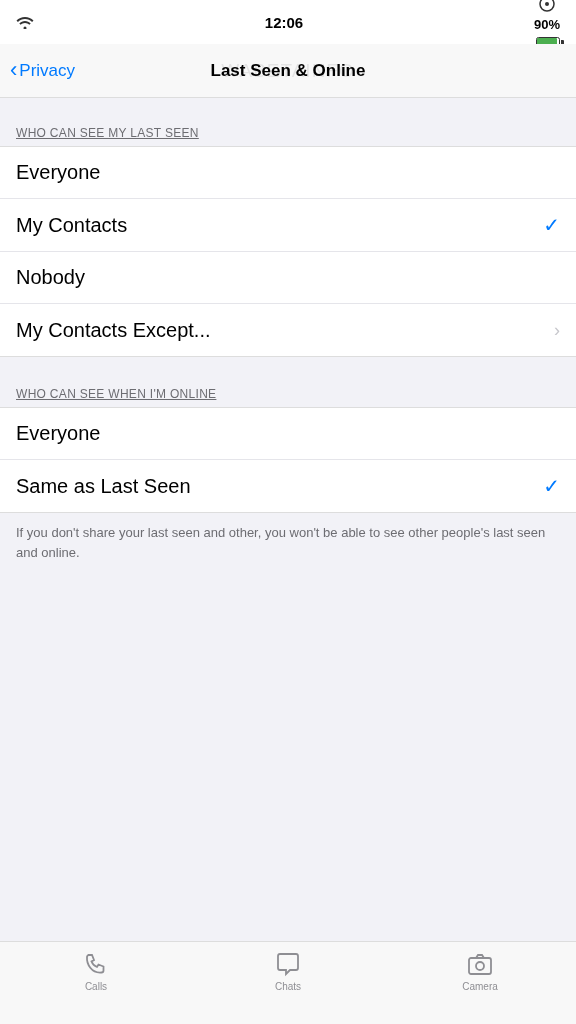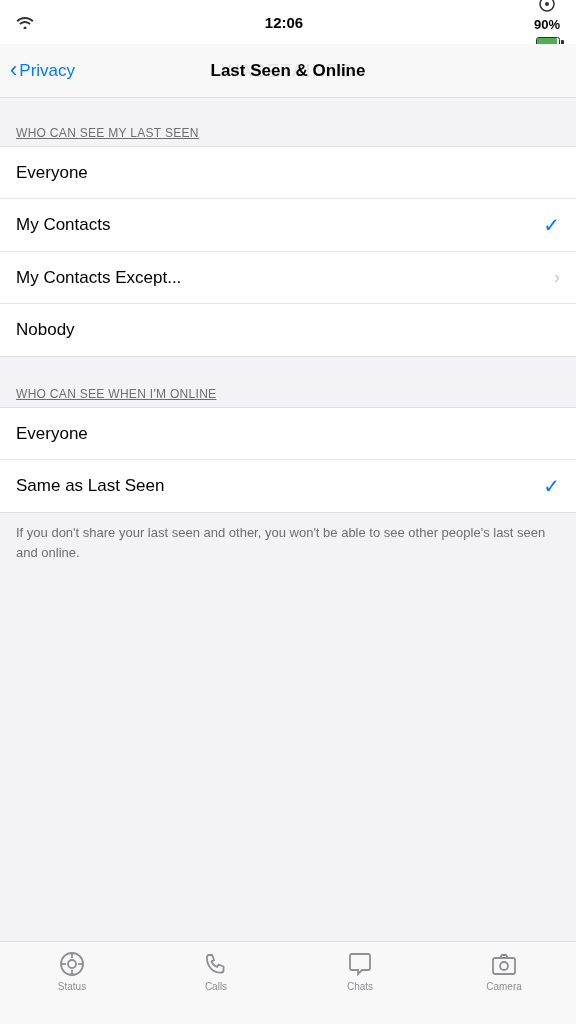--- a/index.html
+++ b/index.html
@@ -145,21 +145,21 @@
       padding: 14px 16px;
       min-height: 52px;
       border-bottom: 1px solid #e5e5ea;
       background: #fff;
       cursor: pointer;
     }
     .list-item:last-child {
       border-bottom: none;
     }
     .list-item-text {
-      font-size: 17px;
+      font-size: 20px;
       color: #000;
     }
     .list-item-check {
       color: #007aff;
       font-size: 20px;
     }
     .list-item-chevron {
       color: #c7c7cc;
       font-size: 18px;
     }
@@ -253,26 +253,26 @@
       <div class="list-item">
         <span class="list-item-text">Everyone</span>
       </div>
 
       <div class="list-item">
         <span class="list-item-text">My Contacts</span>
         <span class="list-item-check">✓</span>
       </div>
 
       <div class="list-item">
+        <span class="list-item-text">Nobody</span>
+      </div>
+
+      <div class="list-item">
         <span class="list-item-text">My Contacts Except...</span>
         <span class="list-item-chevron">›</span>
-      </div>
-
-      <div class="list-item">
-        <span class="list-item-text">Nobody</span>
       </div>
 
     </div>
   </div>
 
   <div class="section-gap"></div>
 
   <div class="section">
     <div class="section-header">WHO CAN SEE WHEN I'M ONLINE</div>
     <div class="section-items">
@@ -290,31 +290,20 @@
   </div>
 
   <div class="info-text">
     If you don't share your <strong>last seen</strong> and <strong>other</strong>, you won't be able to see other people's last seen and online.
   </div>
 
 </div>
 
 <div class="tab-bar">
 
-  <div class="tab-item">
-    <svg class="tab-svg" viewBox="0 0 28 28">
-      <circle cx="14" cy="14" r="11" stroke="#8e8e93" stroke-width="1.8" fill="none"></circle>
-      <circle cx="14" cy="14" r="4" stroke="#8e8e93" stroke-width="1.8" fill="none"></circle>
-      <line x1="14" y1="3" x2="14" y2="8" stroke="#8e8e93" stroke-width="1.8"></line>
-      <line x1="14" y1="20" x2="14" y2="25" stroke="#8e8e93" stroke-width="1.8"></line>
-      <line x1="3" y1="14" x2="8" y2="14" stroke="#8e8e93" stroke-width="1.8"></line>
-      <line x1="20" y1="14" x2="25" y2="14" stroke="#8e8e93" stroke-width="1.8"></line>
-    </svg>
-    <span class="tab-label">Status</span>
-  </div>
 
   <div class="tab-item">
     <svg class="tab-svg" viewBox="0 0 28 28">
       <path d="M6 5h4l2 5-2.5 1.5c1 2.5 3 4.5 5.5 5.5L16.5 14.5l5 2v4c0 1.1-0.9 2-2 2C9.5 23.5 4.5 14 5 7 5 5.9 5.9 5 7 5z" stroke="#8e8e93" stroke-width="1.8" fill="none"></path>
     </svg>
     <span class="tab-label">Calls</span>
   </div>
 
   <div class="tab-item">
     <svg class="tab-svg" viewBox="0 0 28 28">

